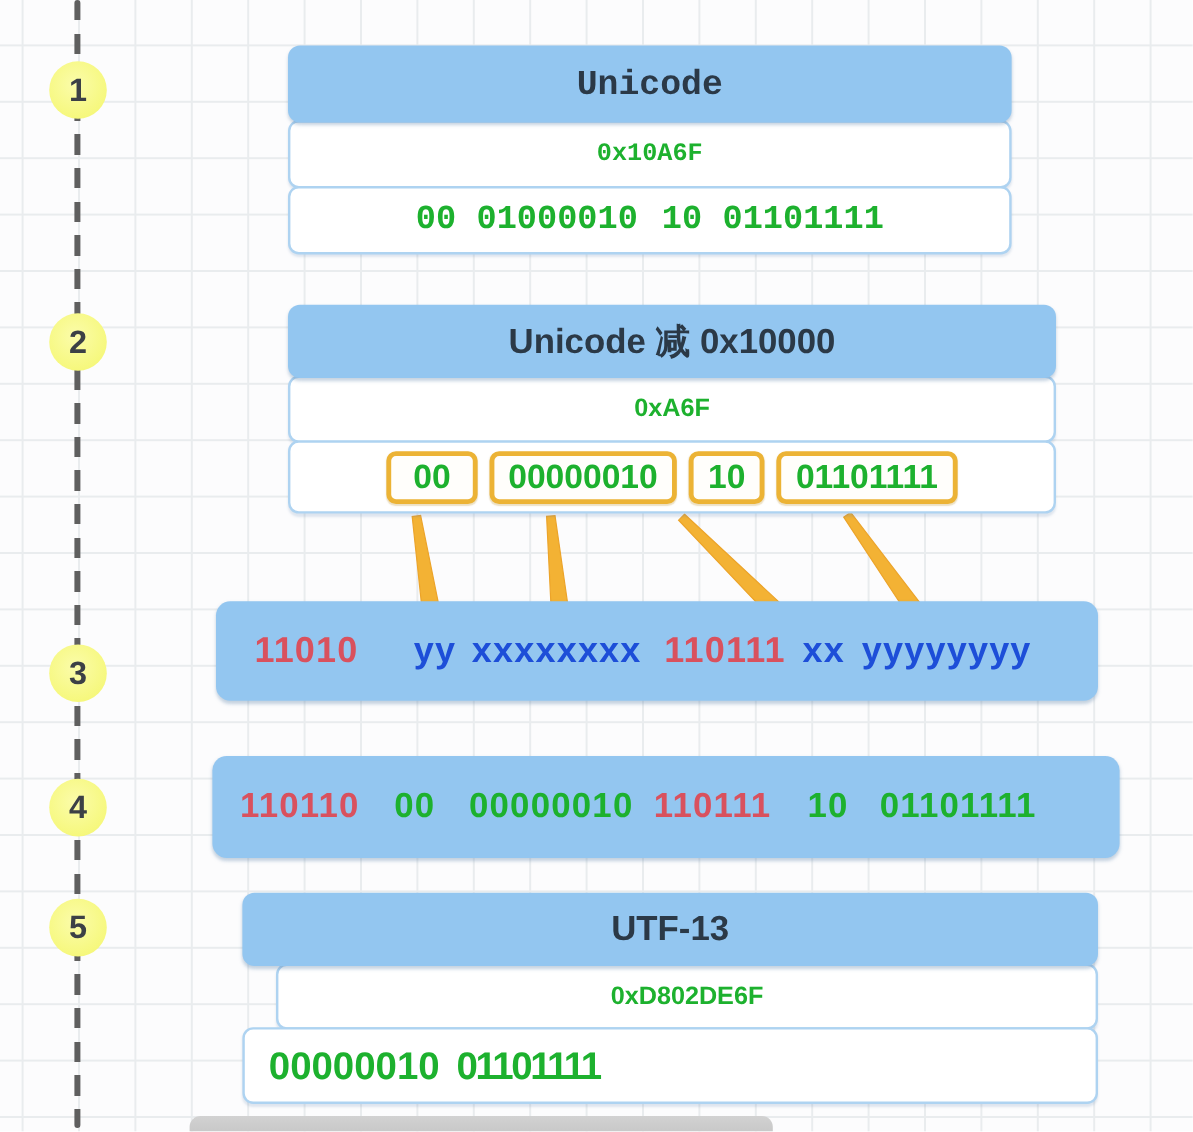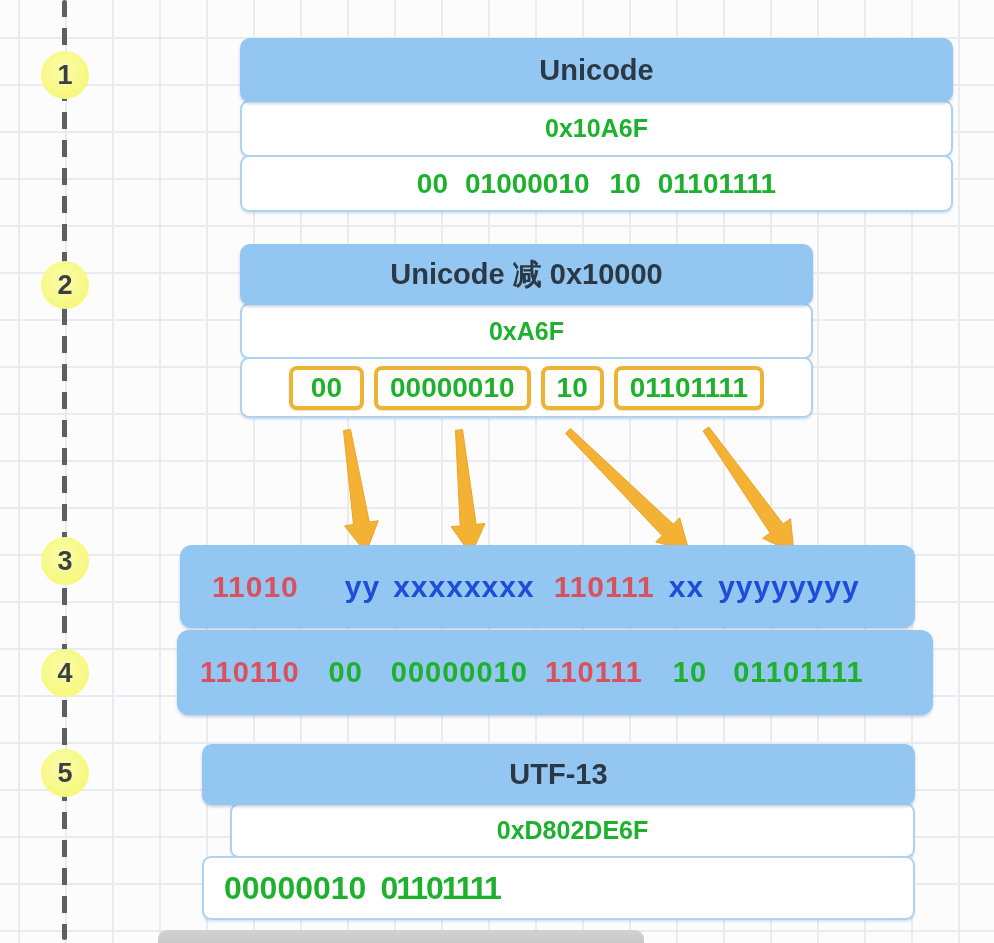--- a/index.html
+++ b/index.html
@@ -57,21 +57,21 @@
   .chip {
     display:inline-flex; align-items:center; justify-content:center;
     border:4px solid #ecb335; border-radius:8px;
     padding:2px 12px; background:#fffefb; color:#1db12e; font-size:28px;
     box-shadow:0 1px 1px rgba(180,130,20,.25);
   }
 
   .fs28 { font-size:28px; }
   .fs29 { font-size:29px; }
   .fs30 { font-size:30px; letter-spacing:1px; }
-  .hex  { font-size:25px;text-align:right; }
+  .hex  { font-size:21px;text-align:right; }
 
   svg.arrows { position:absolute; left:0; top:0; z-index:1; pointer-events:none; }
   .arrow-poly { fill:#f3b234; stroke:#eca42a; stroke-width:1; }
 
   .bottom-bar {
     position:absolute; left:158px; top:930px; width:486px; height:16px;
     background:linear-gradient(180deg,#d2d2d2,#c6c6c6);
     border-radius:9px 9px 0 0; z-index:4;
   }
 </style>
@@ -90,36 +90,36 @@
   <div class="badge" style="left:41px; top:537px;">
       <span>3</span>
     </div>
   <div class="badge" style="left:41px; top:649px;">
       <span>4</span>
     </div>
   <div class="badge" style="left:41px; top:749px;">
       <span>5</span>
     </div>
 
-  <div class="card" style="left:240px; top:38px; width:713px;">
+  <div class="card" style="left:240px; top:38px; width:603px;font-family:Liberation Mono, monospace;">
     <div class="card-header" style="height:64px;">
       <span>Unicode</span>
     </div>
     <div class="card-row hex g" style="height:57px;">
       <span>0x10A6F</span>
     </div>
     <div class="card-row fs28 g" style="height:57px;">
       <span style="margin-right:17px;">00</span>
       <span style="margin-right:20px;">01000010</span>
       <span style="margin-right:17px;">10</span>
       <span>01101111</span>
     </div>
   </div>
 
-  <div class="card" style="left:240px; top:244px; width:573px;">
+  <div class="card" style="left:240px; top:254px; width:640px;">
     <div class="card-header" style="height:61px;">
       <span>Unicode 减 0x10000</span>
     </div>
     <div class="card-row hex g" style="height:56px;">
       <span>0xA6F</span>
     </div>
     <div class="card-row" style="height:61px; gap:10px;">
       <span class="chip" style="padding:2px 18px;">
           <span>00</span>
         </span>
@@ -135,21 +135,21 @@
     </div>
   </div>
 
   <svg class="arrows" width="994" height="943" viewBox="0 0 994 943">
     <polygon class="arrow-poly" points="350.5,429.5 369.3,522.1 378.2,520.7 366,553 344.6,525.9 353.5,524.5 343.5,430.5"></polygon>
     <polygon class="arrow-poly" points="462.5,429.7 476.1,524.3 485.0,523.5 471,555 451.2,526.7 460.2,525.9 455.5,430.3"></polygon>
     <polygon class="arrow-poly" points="570.5,428.5 673.3,524.2 679.7,517.8 689,551 655.7,542.0 662.1,535.6 565.5,433.5"></polygon>
     <polygon class="arrow-poly" points="708.9,427.0 783.1,523.9 790.5,518.7 794,553 762.7,538.3 770.1,533.1 703.1,431.0"></polygon>
   </svg>
 
-  <div class="bar fs30" style="left:180px; top:545px; width:735px; height:83px; padding-left:32px;">
+  <div class="bar fs30" style="left:180px; top:501px; width:735px; height:83px; padding-left:32px;">
     <span class="r" style="margin-right:46px;">11010</span>
     <span class="d" style="margin-right:13px;">yy</span>
     <span class="d" style="margin-right:19px;">xxxxxxxx</span>
     <span class="r" style="margin-right:14px;">110111</span>
     <span class="d" style="margin-right:14px;">xx</span>
     <span class="d">yyyyyyyy</span>
   </div>
 
   <div class="bar fs29" style="left:177px; top:630px; width:756px; height:85px; padding-left:23px; letter-spacing:1px;">
     <span class="r" style="margin-right:29px;">110110</span>

